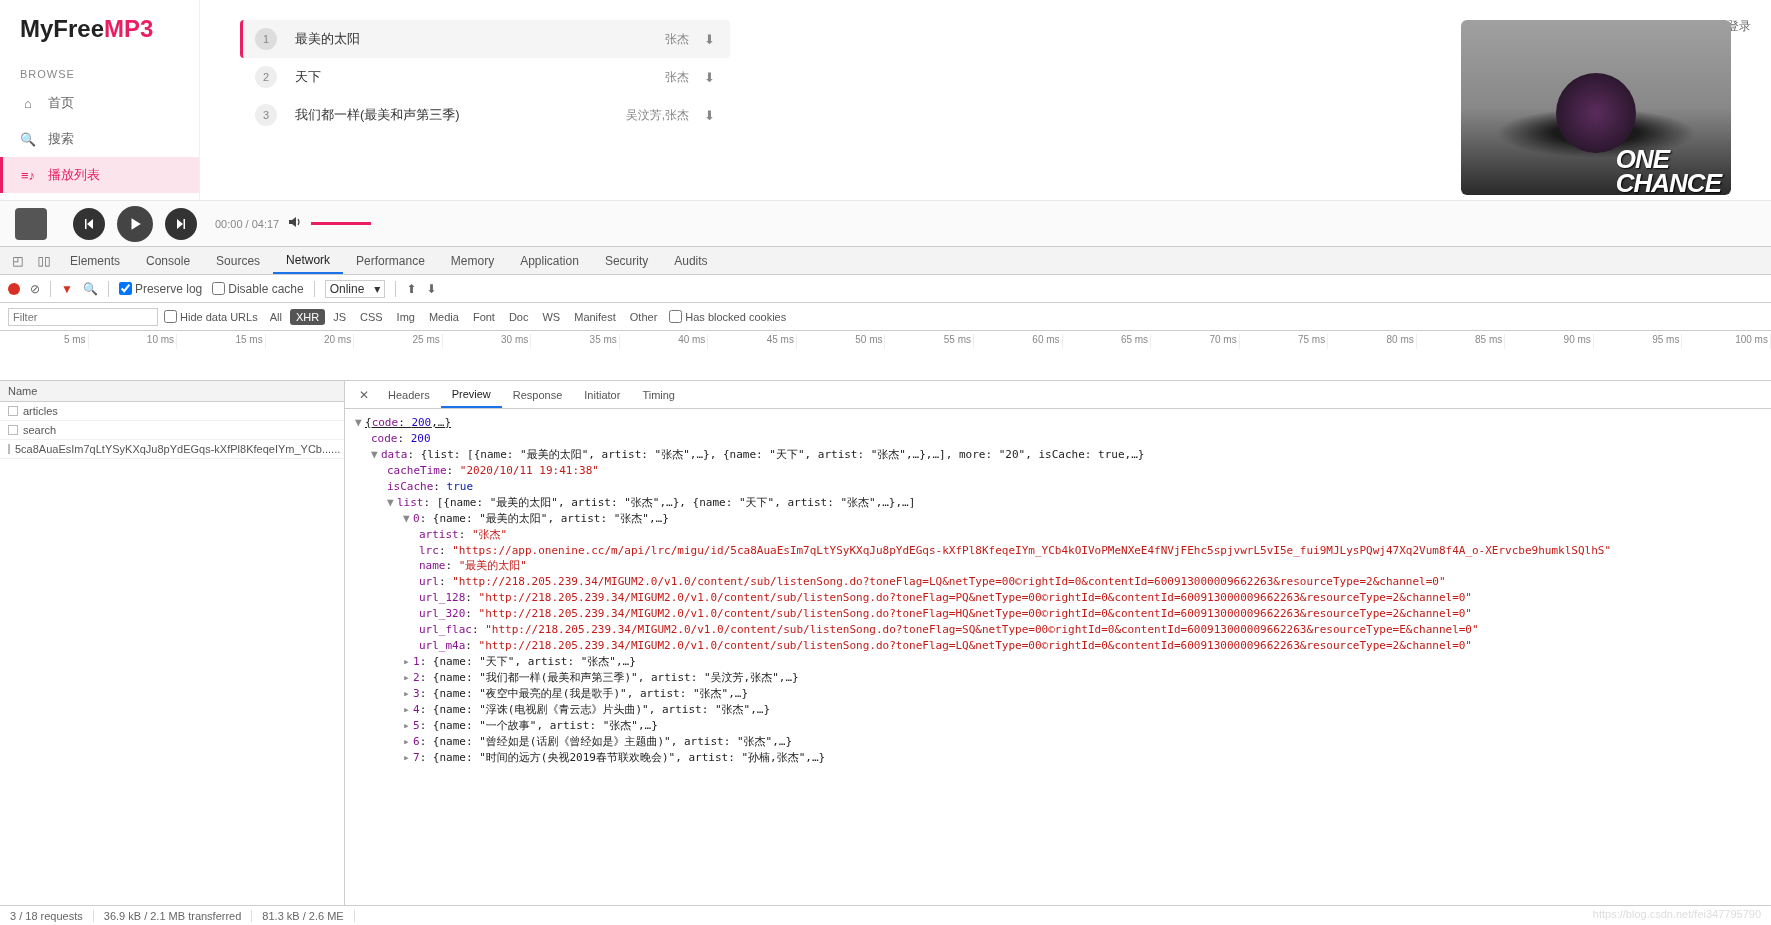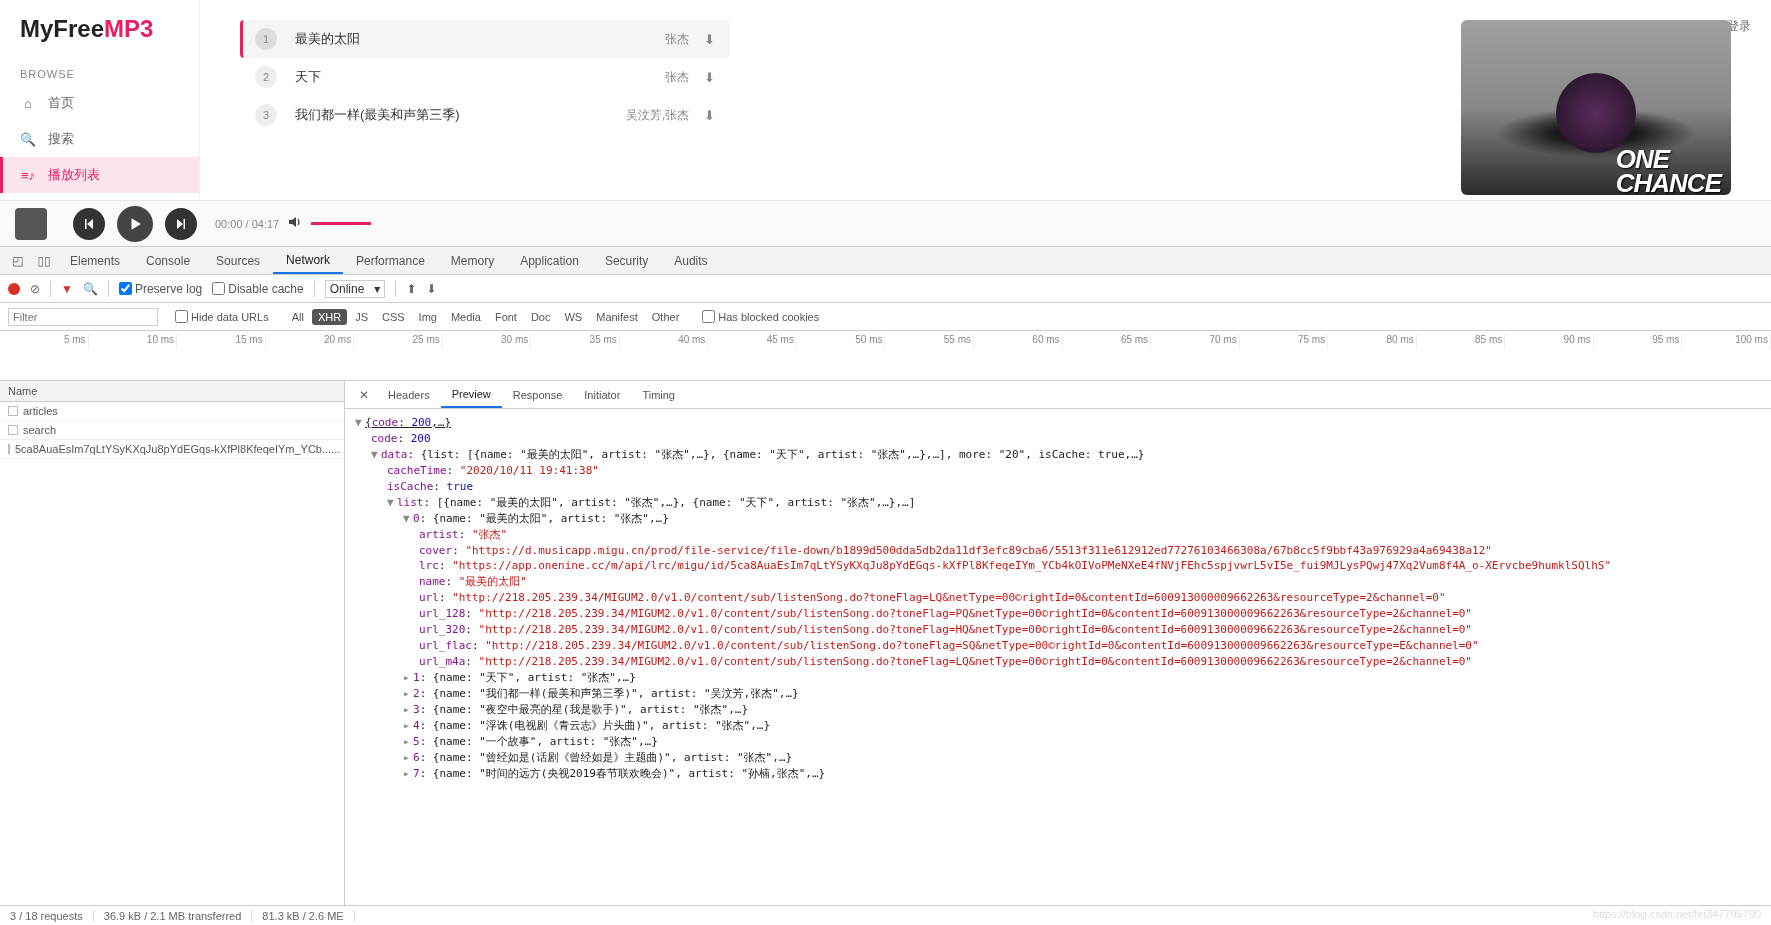--- a/index.html
+++ b/index.html
@@ -53,21 +53,21 @@
 .dt-tab { padding: 0 13px; color: #555; cursor: pointer; height: 100%; display: flex; align-items: center; }
 .dt-tab.active { border-bottom: 2px solid #1a73e8; color: #222; }
 
 .dt-toolbar { display: flex; align-items: center; height: 28px; border-bottom: 1px solid #ccc; padding-left: 8px; gap: 10px; }
 .rec-dot { width: 12px; height: 12px; background: #d93025; border-radius: 50%; }
 .tb-icon { color: #666; cursor: pointer; }
 .tb-icon.red { color: #d93025; }
 .cbx { display: flex; align-items: center; gap: 3px; color: #555; }
 .online-sel { border: 1px solid #ccc; padding: 1px 4px; font-size: 12px; min-width: 55px; }
 
-.dt-filterbar { display: flex; align-items: center; height: 28px; border-bottom: 1px solid #ccc; padding-left: 8px; gap: 17px; font-size: 11px; }
+.dt-filterbar { display: flex; align-items: center; height: 28px; border-bottom: 1px solid #ccc; padding-left: 8px; gap: 6px; font-size: 11px; }
 .filter-input { border: 1px solid #ccc; padding: 2px 4px; width: 150px; font-size: 11px; }
 .filter-pill { padding: 2px 6px; cursor: pointer; color: #555; }
 .filter-pill.active { background: #555; color: #fff; border-radius: 3px; }
 
 .dt-timeline { height: 50px; border-bottom: 1px solid #ccc; background: #fff; }
 .dt-ticks { display: flex; height: 18px; font-size: 10px; color: #888; padding-top: 3px; }
 .dt-tick { flex: 1; text-align: right; padding-right: 2px; border-right: 1px solid #eee; }
 
 .dt-body { display: flex; flex: 1; overflow: hidden; }
 .req-list { width: 345px; border-right: 1px solid #ccc; display: flex; flex-direction: column; }
@@ -287,21 +287,20 @@
       </div>
       <div class="json-view" id="json-view">
           <div class="pl0"><span class="tri">▼</span>{<span class="k">code</span>: <span class="n">200</span>,…}</div>
           <div class="pl1"><span class="k">code</span>: <span class="n">200</span></div>
           <div class="pl1"><span class="tri">▼</span><span class="k">data</span>: {list: [{name: "最美的太阳", artist: "张杰",…}, {name: "天下", artist: "张杰",…},…], more: "20", isCache: true,…}</div>
           <div class="pl2"><span class="k">cacheTime</span>: <span class="s">"2020/10/11 19:41:38"</span></div>
           <div class="pl2"><span class="k">isCache</span>: <span class="b">true</span></div>
           <div class="pl2"><span class="tri">▼</span><span class="k">list</span>: [{name: "最美的太阳", artist: "张杰",…}, {name: "天下", artist: "张杰",…},…]</div>
           <div class="pl3"><span class="tri">▼</span><span class="k">0</span>: {name: "最美的太阳", artist: "张杰",…}</div>
           <div class="pl4"><span class="k">artist</span>: <span class="s">"张杰"</span></div>
-          <div class="pl4"><span class="k">cover</span>: <span class="s">"https://d.musicapp.migu.cn/prod/file-service/file-down/b1899d500dda5db2da11df3efc89cba6/5513f311e612912ed77276103466308a/67b8cc5f9bbf43a976929a4a69438a12"</span></div>
           <div class="pl4"><span class="k">lrc</span>: <span class="s">"https://app.onenine.cc/m/api/lrc/migu/id/5ca8AuaEsIm7qLtYSyKXqJu8pYdEGqs-kXfPl8KfeqeIYm_YCb4kOIVoPMeNXeE4fNVjFEhc5spjvwrL5vI5e_fui9MJLysPQwj47Xq2Vum8f4A_o-XErvcbe9humklSQlhS"</span></div>
           <div class="pl4"><span class="k">name</span>: <span class="s">"最美的太阳"</span></div>
           <div class="pl4"><span class="k">url</span>: <span class="s">"http://218.205.239.34/MIGUM2.0/v1.0/content/sub/listenSong.do?toneFlag=LQ&amp;netType=00©rightId=0&amp;contentId=600913000009662263&amp;resourceType=2&amp;channel=0"</span></div>
           <div class="pl4"><span class="k">url_128</span>: <span class="s">"http://218.205.239.34/MIGUM2.0/v1.0/content/sub/listenSong.do?toneFlag=PQ&amp;netType=00©rightId=0&amp;contentId=600913000009662263&amp;resourceType=2&amp;channel=0"</span></div>
           <div class="pl4"><span class="k">url_320</span>: <span class="s">"http://218.205.239.34/MIGUM2.0/v1.0/content/sub/listenSong.do?toneFlag=HQ&amp;netType=00©rightId=0&amp;contentId=600913000009662263&amp;resourceType=2&amp;channel=0"</span></div>
           <div class="pl4"><span class="k">url_flac</span>: <span class="s">"http://218.205.239.34/MIGUM2.0/v1.0/content/sub/listenSong.do?toneFlag=SQ&amp;netType=00©rightId=0&amp;contentId=600913000009662263&amp;resourceType=E&amp;channel=0"</span></div>
           <div class="pl4"><span class="k">url_m4a</span>: <span class="s">"http://218.205.239.34/MIGUM2.0/v1.0/content/sub/listenSong.do?toneFlag=LQ&amp;netType=00©rightId=0&amp;contentId=600913000009662263&amp;resourceType=2&amp;channel=0"</span></div>
           <div class="pl3"><span class="tri">▸</span><span class="k">1</span>: {name: "天下", artist: "张杰",…}</div>
           <div class="pl3"><span class="tri">▸</span><span class="k">2</span>: {name: "我们都一样(最美和声第三季)", artist: "吴汶芳,张杰",…}</div>
           <div class="pl3"><span class="tri">▸</span><span class="k">3</span>: {name: "夜空中最亮的星(我是歌手)", artist: "张杰",…}</div>

